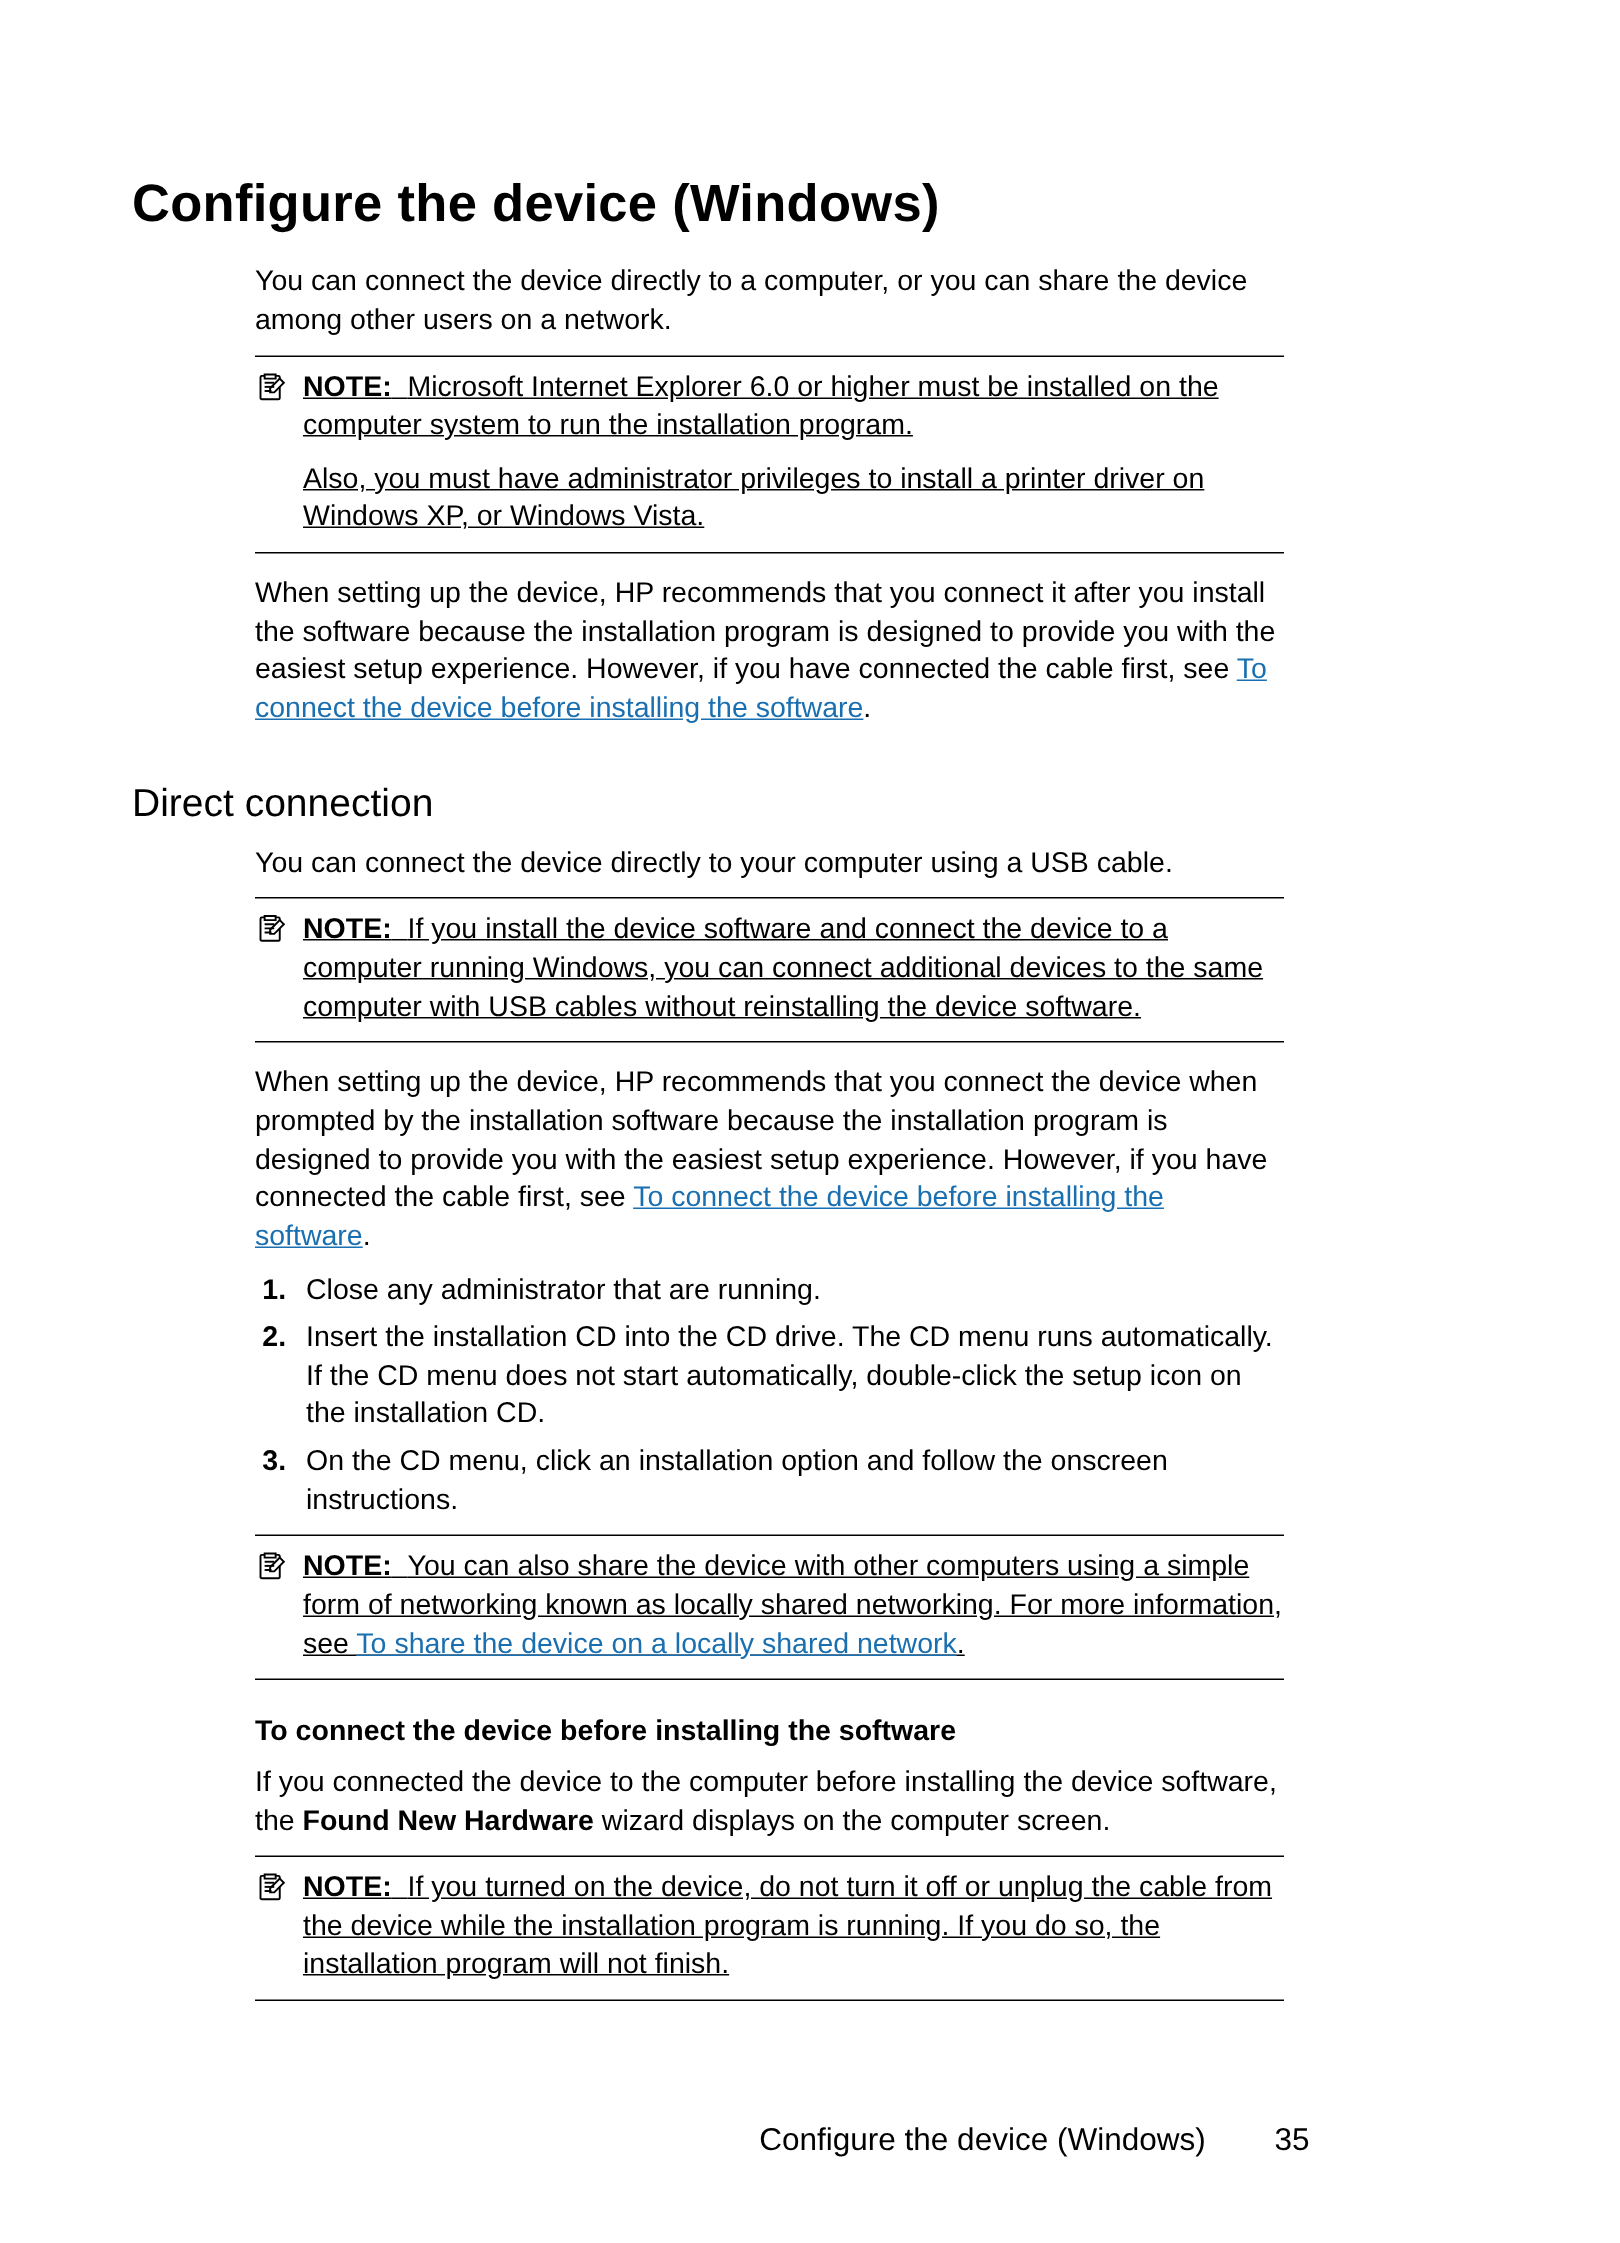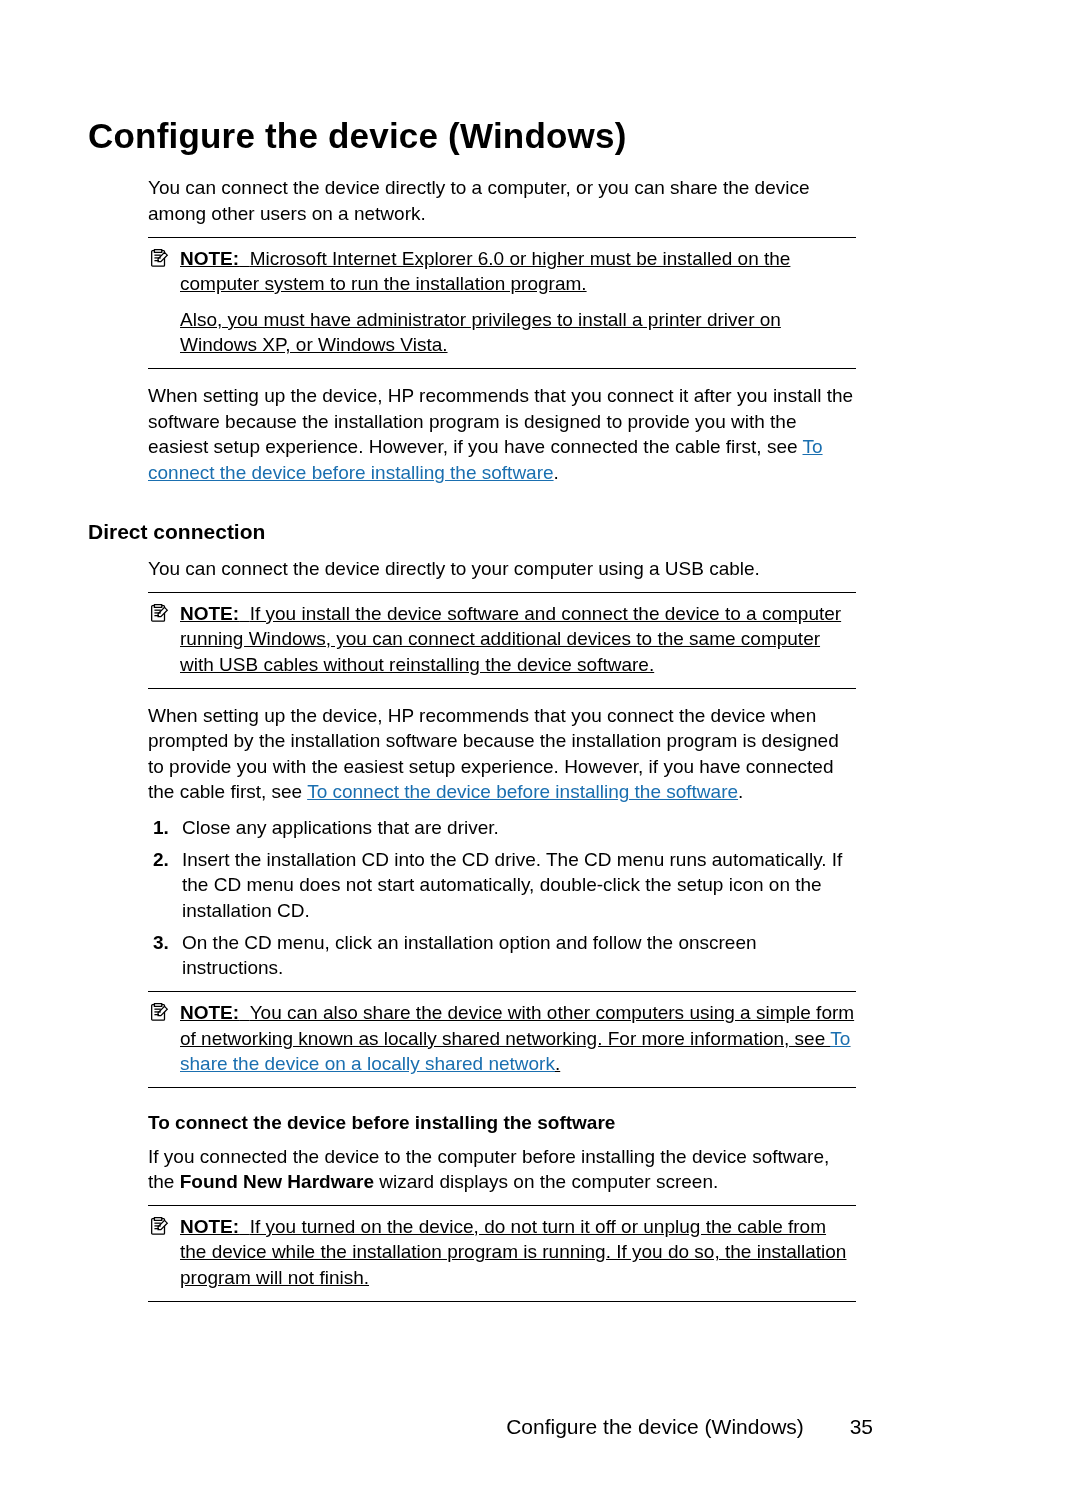--- a/index.html
+++ b/index.html
@@ -18,21 +18,21 @@
     box-sizing: border-box;
     padding: 112px 112px 0 88px;
   }
   h1.title {
     font-size: 35px;
     font-weight: bold;
     margin: 0 0 16px 0;
     letter-spacing: 0.2px;
   }
   .body-col {
-    margin-left: 60px; 
+    margin-left: 82px; 
   }
   p { margin: 0 0 10px 0; }
   .note-box {
     border-top: 1.5px solid #000;
     border-bottom: 1.5px solid #000;
     padding: 8px 0 10px 0;
     margin: 8px 0 14px 0;
     position: relative;
     text-decoration: underline;
   }
@@ -45,22 +45,22 @@
     left: 0;
     top: 8px;
   }
   .note-label { font-weight: bold; }
   a.xref {
     color: #1a6fb0;
     text-decoration: underline;
     cursor: pointer;
   }
   h2.section {
-    font-size: 21px;
-    font-weight: bold;
+    font-size: 26px;
+    font-weight: normal;
     margin: 32px 0 10px 0;
   }
   h3.sub {
     font-size: 19px;
     font-weight: bold;
     margin: 22px 0 8px 0;
   }
   ol.steps {
     margin: 0 0 10px 0;
     padding-left: 26px;
@@ -136,21 +136,21 @@
         <span class="note-label">NOTE:</span>&nbsp;&nbsp;<span>If you install the device software and connect the device to a computer running Windows, you can connect additional devices to the same computer with USB cables without reinstalling the device software.</span>
       </p>
     </div>
 
     <p>
       <span>When setting up the device, HP recommends that you connect the device when prompted by the installation software because the installation program is designed to provide you with the easiest setup experience. However, if you have connected the cable first, see </span><a class="xref">To connect the device before installing the software</a><span>.</span>
     </p>
 
 
     <ol class="steps">
-      <li>Close any applications that are driver.</li>
+      <li>Close any administrator that are running.</li>
       <li>Insert the installation CD into the CD drive. The CD menu runs automatically. If the CD menu does not start automatically, double-click the setup icon on the installation CD.</li>
       <li>On the CD menu, click an installation option and follow the onscreen instructions.</li>
     </ol>
 
     <div class="note-box">
       <span class="note-icon">
         <svg viewBox="0 0 24 24" fill="none" stroke="#000" stroke-width="1.4">
           <rect x="4" y="5" width="14" height="17" rx="1" fill="#fff"></rect>
           <path d="M7 4 h8 v3 h-8 z" fill="#fff"></path>
           <path d="M18 7 l3 3 -7 7 -3 0 0 -3 z" fill="#fff"></path>

